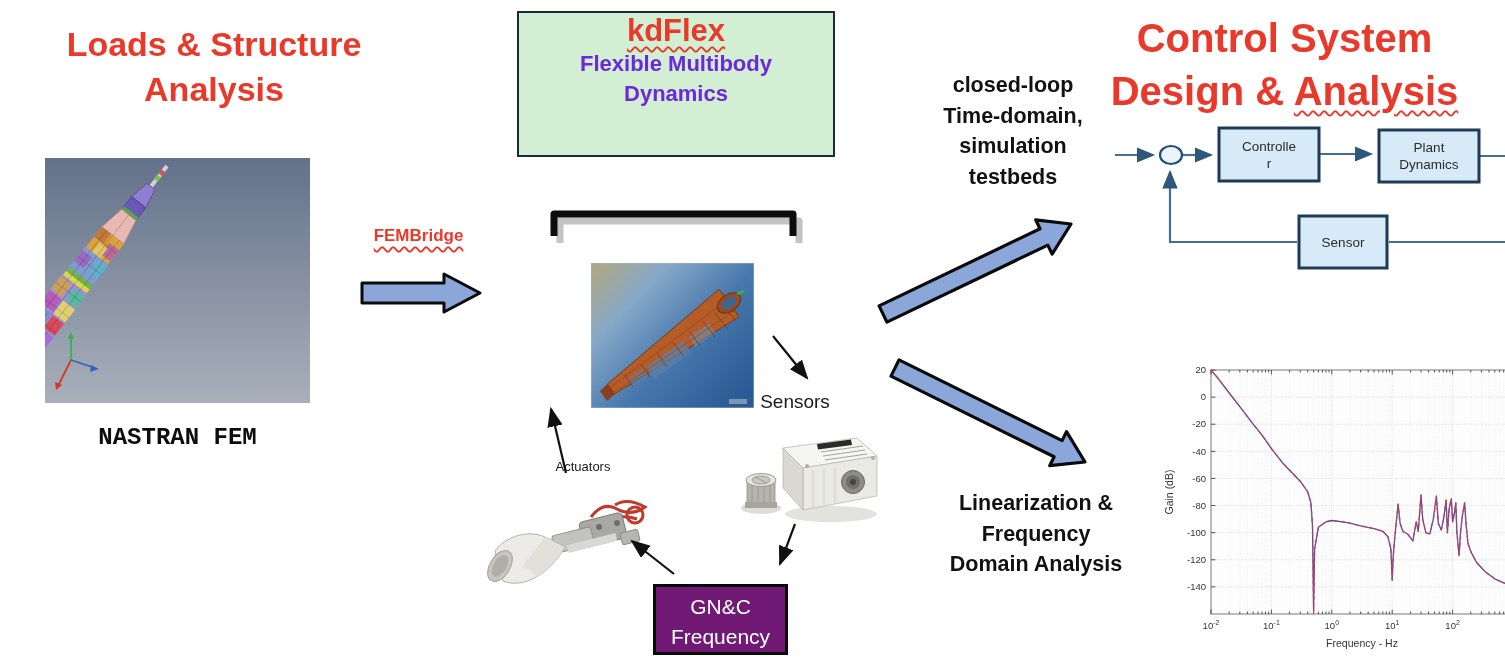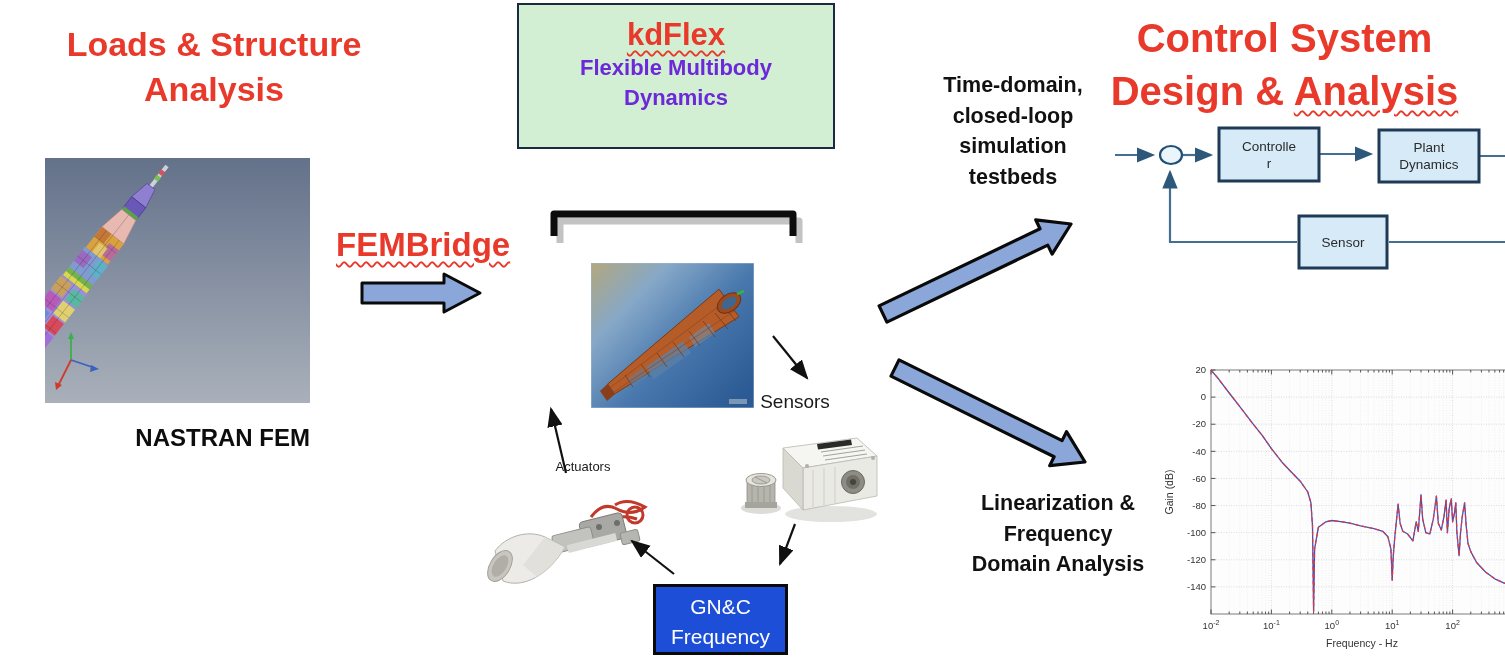--- a/index.html
+++ b/index.html
@@ -4,39 +4,39 @@
 <style>
   html,body{margin:0;padding:0;background:#fff;}
   #canvas{position:relative;width:1505px;height:668px;background:#ffffff;overflow:hidden;
           font-family:"Liberation Sans",sans-serif;margin-left:33px;}
   .abs{position:absolute;}
   .red-title{color:#e8392b;font-weight:bold;text-align:center;line-height:1.32;}
   .black-caption{color:#111;font-weight:bold;text-align:center;line-height:1.42;}
   .squiggle{text-decoration:underline wavy #e8392b;text-decoration-thickness:1.5px;text-underline-offset:5px;}
   #left-title{left:0;top:22px;width:362px;font-size:34px;}
   #nastran-img{left:12px;top:158px;}
-  #nastran-caption{left:12px;top:424px;width:265px;text-align:right;font-weight:bold;font-size:24px;color:#0d0d0d;}
-  #kdflex-box{left:484px;top:3px;width:318px;height:146px;background:#d2efd3;border:2px solid #1b2a41;
-              text-align:center;box-sizing:border-box;padding-top:12px;}
+  #nastran-caption{left:12px;top:424px;width:265px;text-align:center;font-weight:bold;font-size:24px;color:#0d0d0d;font-family:Liberation Mono, monospace;}
+  #kdflex-box{left:484px;top:11px;width:318px;height:146px;background:#d2efd3;border:2px solid #1b2a41;
+              text-align:center;box-sizing:border-box;}
   #kdflex-title{font-size:31px;font-weight:bold;color:#e8392b;}
   .kdflex-sub{font-size:22px;font-weight:bold;color:#6d28d9;line-height:1.35;}
-  #fembridge-label{left:303px;top:226px;width:165px;text-align:center;font-size:33px;font-weight:bold;color:#e8392b;}
+  #fembridge-label{left:303px;top:226px;width:165px;text-align:center;font-size:17px;font-weight:bold;color:#e8392b;}
   #fembridge-arrow{left:325px;top:270px;}
   #bracket{left:512px;top:202px;}
   #mesh-img{left:558px;top:263px;}
   #sensors-label{left:714px;top:391px;width:96px;text-align:center;font-size:19px;color:#1a1a1a;}
   #sensors-img{left:698px;top:424px;}
   #actuators-label{left:488px;top:459px;width:124px;text-align:center;font-size:13px;color:#1a1a1a;}
   #actuators-img{left:450px;top:487px;}
-  #gnc-box{left:620px;top:584px;width:135px;height:71px;background:#1d4ed8;border:3px solid #0a0a0a;
+  #gnc-box{left:620px;top:584px;width:135px;height:71px;background:#701a75;border:3px solid #0a0a0a;
            box-sizing:border-box;color:#fff;font-size:21px;text-align:center;line-height:1.45;padding-top:5px;}
   #testbeds-caption{left:852px;top:70px;width:256px;font-size:21.5px;}
   #right-title{left:1058px;top:12px;width:387px;font-size:40px;}
   #block-diagram{left:1080px;top:118px;}
-  #linearization-caption{left:903px;top:488px;width:244px;font-size:21.5px;}
+  #linearization-caption{left:881px;top:488px;width:244px;font-size:21.5px;}
   #bode{left:1128px;top:350px;}
   svg{display:block;}
 </style>
 </head>
 <body>
 
 <div id="canvas">
 
   <div class="abs red-title" id="left-title">
     <div>Loads &amp; Structure</div>
@@ -258,22 +258,22 @@
   </svg>
 
   <svg class="abs" style="left:840px;top:208px;" width="215" height="125" viewBox="0 0 215 125">
     <polygon points="13.9,114.1 174.8,37.1 179.1,46.1 198,16 162.7,11.8 167.0,20.8 6.1,97.9" fill="#8ba7da" stroke="#0a0a0a" stroke-width="3.2" stroke-linejoin="round"></polygon>
   </svg>
   <svg class="abs" style="left:852px;top:356px;" width="215" height="125" viewBox="0 0 215 125">
     <polygon points="6.0,20.1 169.1,100.8 164.7,109.7 200,106 181.5,75.7 177.1,84.6 14.0,3.9" fill="#8ba7da" stroke="#0a0a0a" stroke-width="3.2" stroke-linejoin="round"></polygon>
   </svg>
 
   <div class="abs black-caption" id="testbeds-caption">
+    <div>closed-loop</div>
     <div>Time-domain,</div>
-    <div>closed-loop</div>
     <div>simulation</div>
     <div>testbeds</div>
   </div>
 
   <div class="abs red-title" id="right-title">
     <div>Control System</div>
     <div><span>Design &amp; </span><span class="squiggle">Analysis</span></div>
   </div>
 
   <svg class="abs" id="block-diagram" width="425" height="162" viewBox="0 0 425 162">

